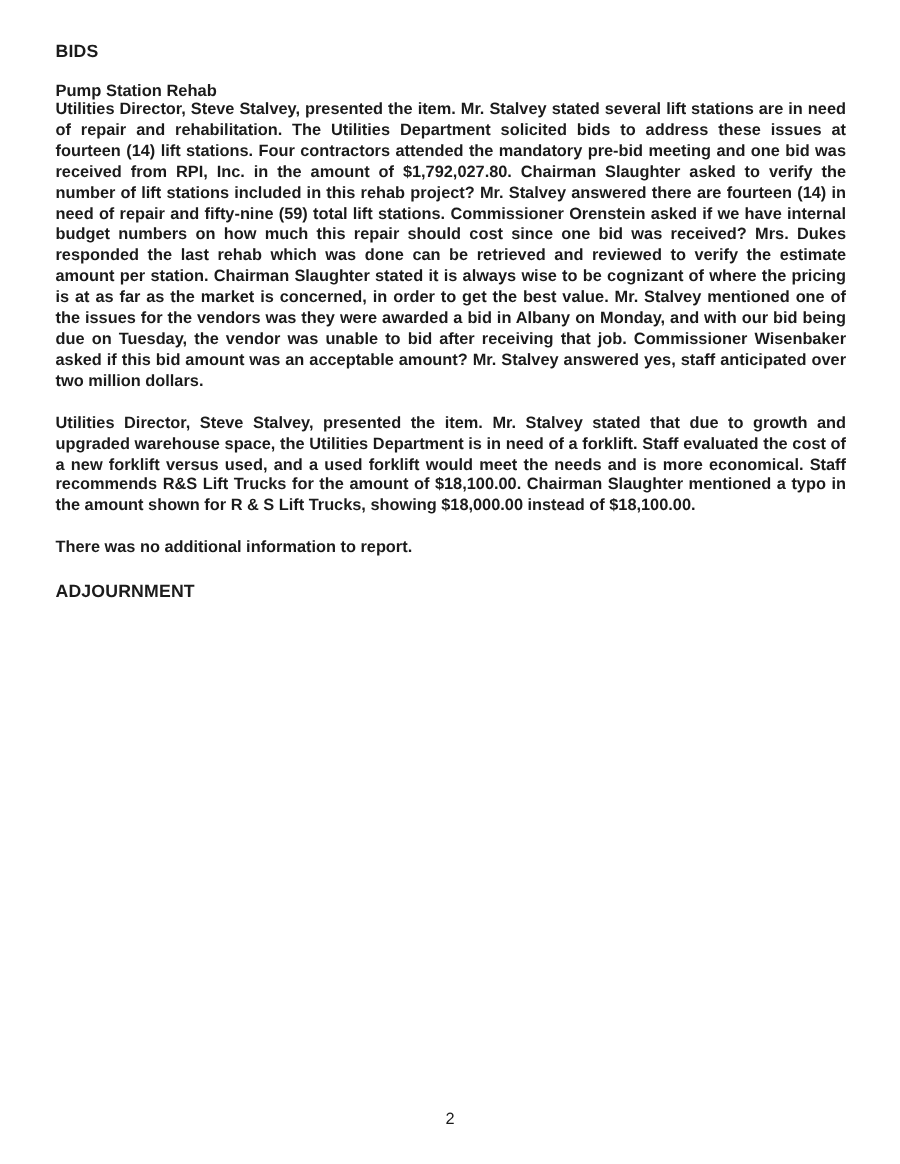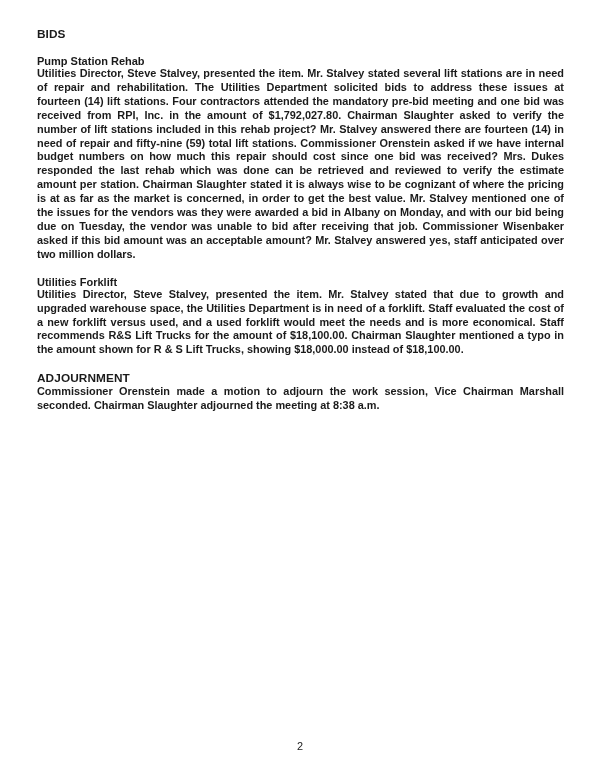--- a/index.html
+++ b/index.html
@@ -57,22 +57,21 @@
 </head>
 <body>
 
 <div class="page">
 
   <h1 class="section-heading">BIDS</h1>
 
   <h2 class="sub-heading">Pump Station Rehab</h2>
   <p class="body-para">Utilities Director, Steve Stalvey, presented the item.  Mr. Stalvey stated several lift stations are in need of repair and rehabilitation.  The Utilities Department solicited bids to address these issues at fourteen (14) lift stations.  Four contractors attended the mandatory pre-bid meeting and one bid was received from RPI, Inc. in the amount of $1,792,027.80.  Chairman Slaughter asked to verify the number of lift stations included in this rehab project?  Mr. Stalvey answered there are fourteen (14) in need of repair and fifty-nine (59) total lift stations.  Commissioner Orenstein asked if we have internal budget numbers on how much this repair should cost since one bid was received?  Mrs. Dukes responded the last rehab which was done can be retrieved and reviewed to verify the estimate amount per station.  Chairman Slaughter stated it is always wise to be cognizant of where the pricing is at as far as the market is concerned, in order to get the best value.  Mr. Stalvey mentioned one of the issues for the vendors was they were awarded a bid in Albany on Monday, and with our bid being due on Tuesday, the vendor was unable to bid after receiving that job.  Commissioner Wisenbaker asked if this bid amount was an acceptable amount?  Mr. Stalvey answered yes, staff anticipated over two million dollars.</p>
 
-  <h2 class="sub-heading">Utilities Forklift</h2>
   <p class="body-para">Utilities Director, Steve Stalvey, presented the item.  Mr. Stalvey stated that due to growth and upgraded warehouse space, the Utilities Department is in need of a forklift.  Staff evaluated the cost of a new forklift versus used, and a used forklift would meet the needs and is more economical.  Staff recommends R&amp;S Lift Trucks for the amount of $18,100.00.  Chairman Slaughter mentioned a typo in the amount shown for R &amp; S Lift Trucks, showing $18,000.00 instead of $18,100.00.</p>
 
+  <p class="body-para">There was no additional information to report.</p>
 
   <h1 class="section-heading no-gap-after">ADJOURNMENT</h1>
-  <p class="body-para">Commissioner Orenstein made a motion to adjourn the work session, Vice Chairman Marshall seconded.  Chairman Slaughter adjourned the meeting at 8:38 a.m.</p>
 
   <div class="page-number">2</div>
 
 </div>
 
 </body></html>

